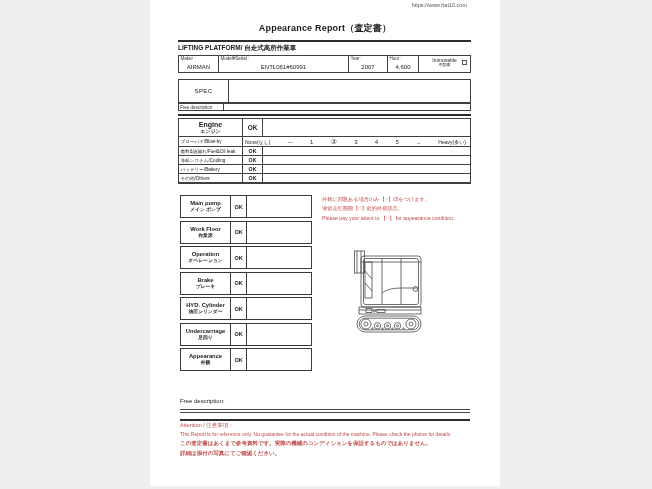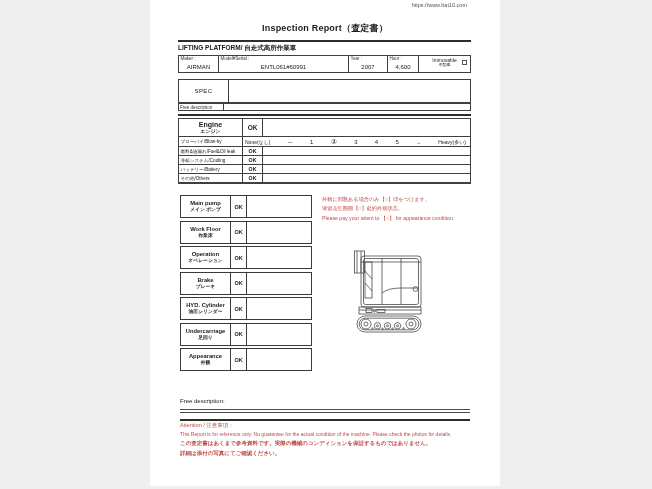--- a/index.html
+++ b/index.html
@@ -85,21 +85,21 @@
   .att-en { top:431px; font-size:5px; }
   .att-jp1 { top:440px; font-size:5.5px; font-weight:600; }
   .att-jp2 { top:450px; font-size:5.5px; font-weight:600; }
 </style>
 </head>
 <body>
 
 <div class="page">
 
   <div class="abs url">https://www.hat10.com</div>
-  <div class="abs title">Inspection Report（査定書）</div>
+  <div class="abs title">Appearance Report（査定書）</div>
   <div class="abs rule rule-top"></div>
   <div class="abs lp-title">LIFTING PLATFORM/ 自走式高所作業車</div>
 
   <div class="abs info-table">
     <div class="ic c-maker">
       <span class="lbl">Maker :</span>
       <span class="val">AIRMAN</span>
     </div>
     <div class="ic c-model">
       <span class="lbl">Model#Serial :</span>

